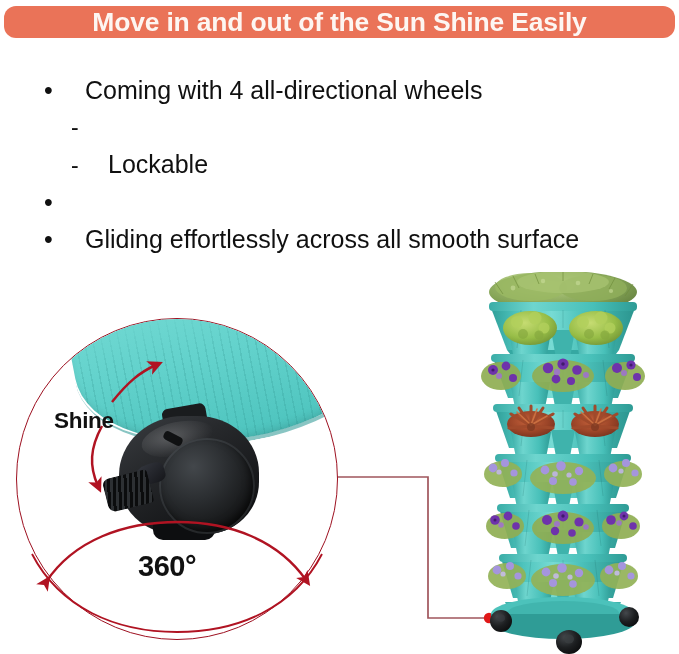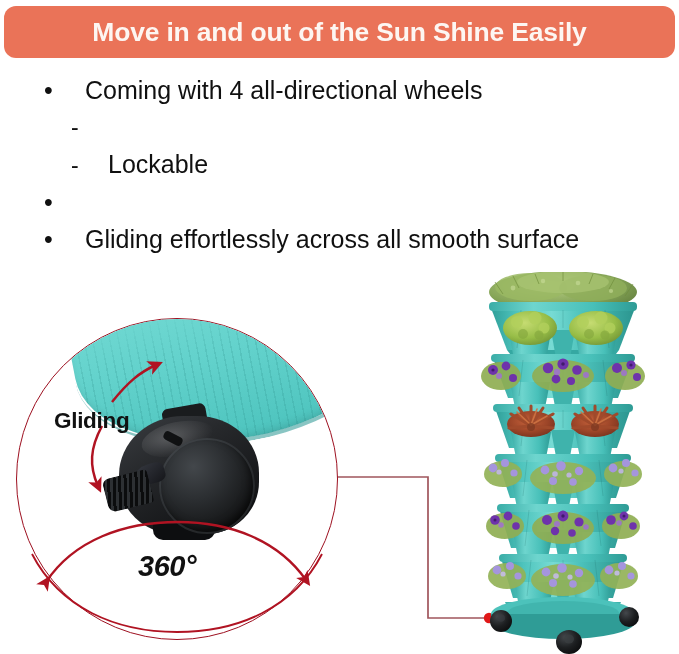--- a/index.html
+++ b/index.html
@@ -15,21 +15,21 @@
     font-family: "Liberation Sans", sans-serif;
     -webkit-font-smoothing: antialiased;
   }
 
   
   #header-banner {
     position: absolute;
     left: 4px;
     top: 6px;
     width: 671px;
-    height: 52px;
+    height: 32px;
     background: #ea7358;
     border-radius: 12px;
     box-sizing: border-box;
   }
   #header-title {
     position: absolute;
     left: 0;
     top: 0;
     width: 100%;
     height: 100%;
@@ -267,21 +267,20 @@
   }
   #degree-label {
     position: absolute;
     left: 122px;
     top: 232px;
     font-size: 29px;
     font-weight: bold;
     color: #111111;
     letter-spacing: -0.5px;
     white-space: nowrap;
-    font-style: italic;
   }
   #inset-arrows {
     position: absolute;
     left: 0; top: 0;
     width: 322px;
     height: 322px;
     pointer-events: none;
   }
 
   
@@ -361,21 +360,21 @@
 
     <path d="M96,84 C112,64 124,54 140,47" fill="none" stroke="#b01322" stroke-width="2.5" marker-end="url(#ah)"></path>
 
     <path d="M86,108 C74,130 73,148 82,168" fill="none" stroke="#b01322" stroke-width="2.5" marker-end="url(#ah)"></path>
 
     <path d="M30,264 C58,222 108,204 162,204 C214,204 262,222 290,262" fill="none" stroke="#b01322" stroke-width="2.4" marker-start="url(#ah)" marker-end="url(#ah)"></path>
 
     <path d="M16,236 C44,290 100,314 161,314 C222,314 278,290 306,236" fill="none" stroke="#b01322" stroke-width="1.9"></path>
   </svg>
 
-  <div id="locked-label">Gliding</div>
+  <div id="locked-label">Shine</div>
   <div id="degree-label">360°</div>
 </div>
 
 <div id="planter-tower">
 <svg id="tower-svg" viewBox="0 0 236 382" xmlns="http://www.w3.org/2000/svg">
   <defs>
     <linearGradient id="tealH" x1="0" y1="0" x2="1" y2="0">
       <stop offset="0" stop-color="#2f9f99"></stop>
       <stop offset="0.18" stop-color="#4ec4bd"></stop>
       <stop offset="0.42" stop-color="#77dbd4"></stop>

